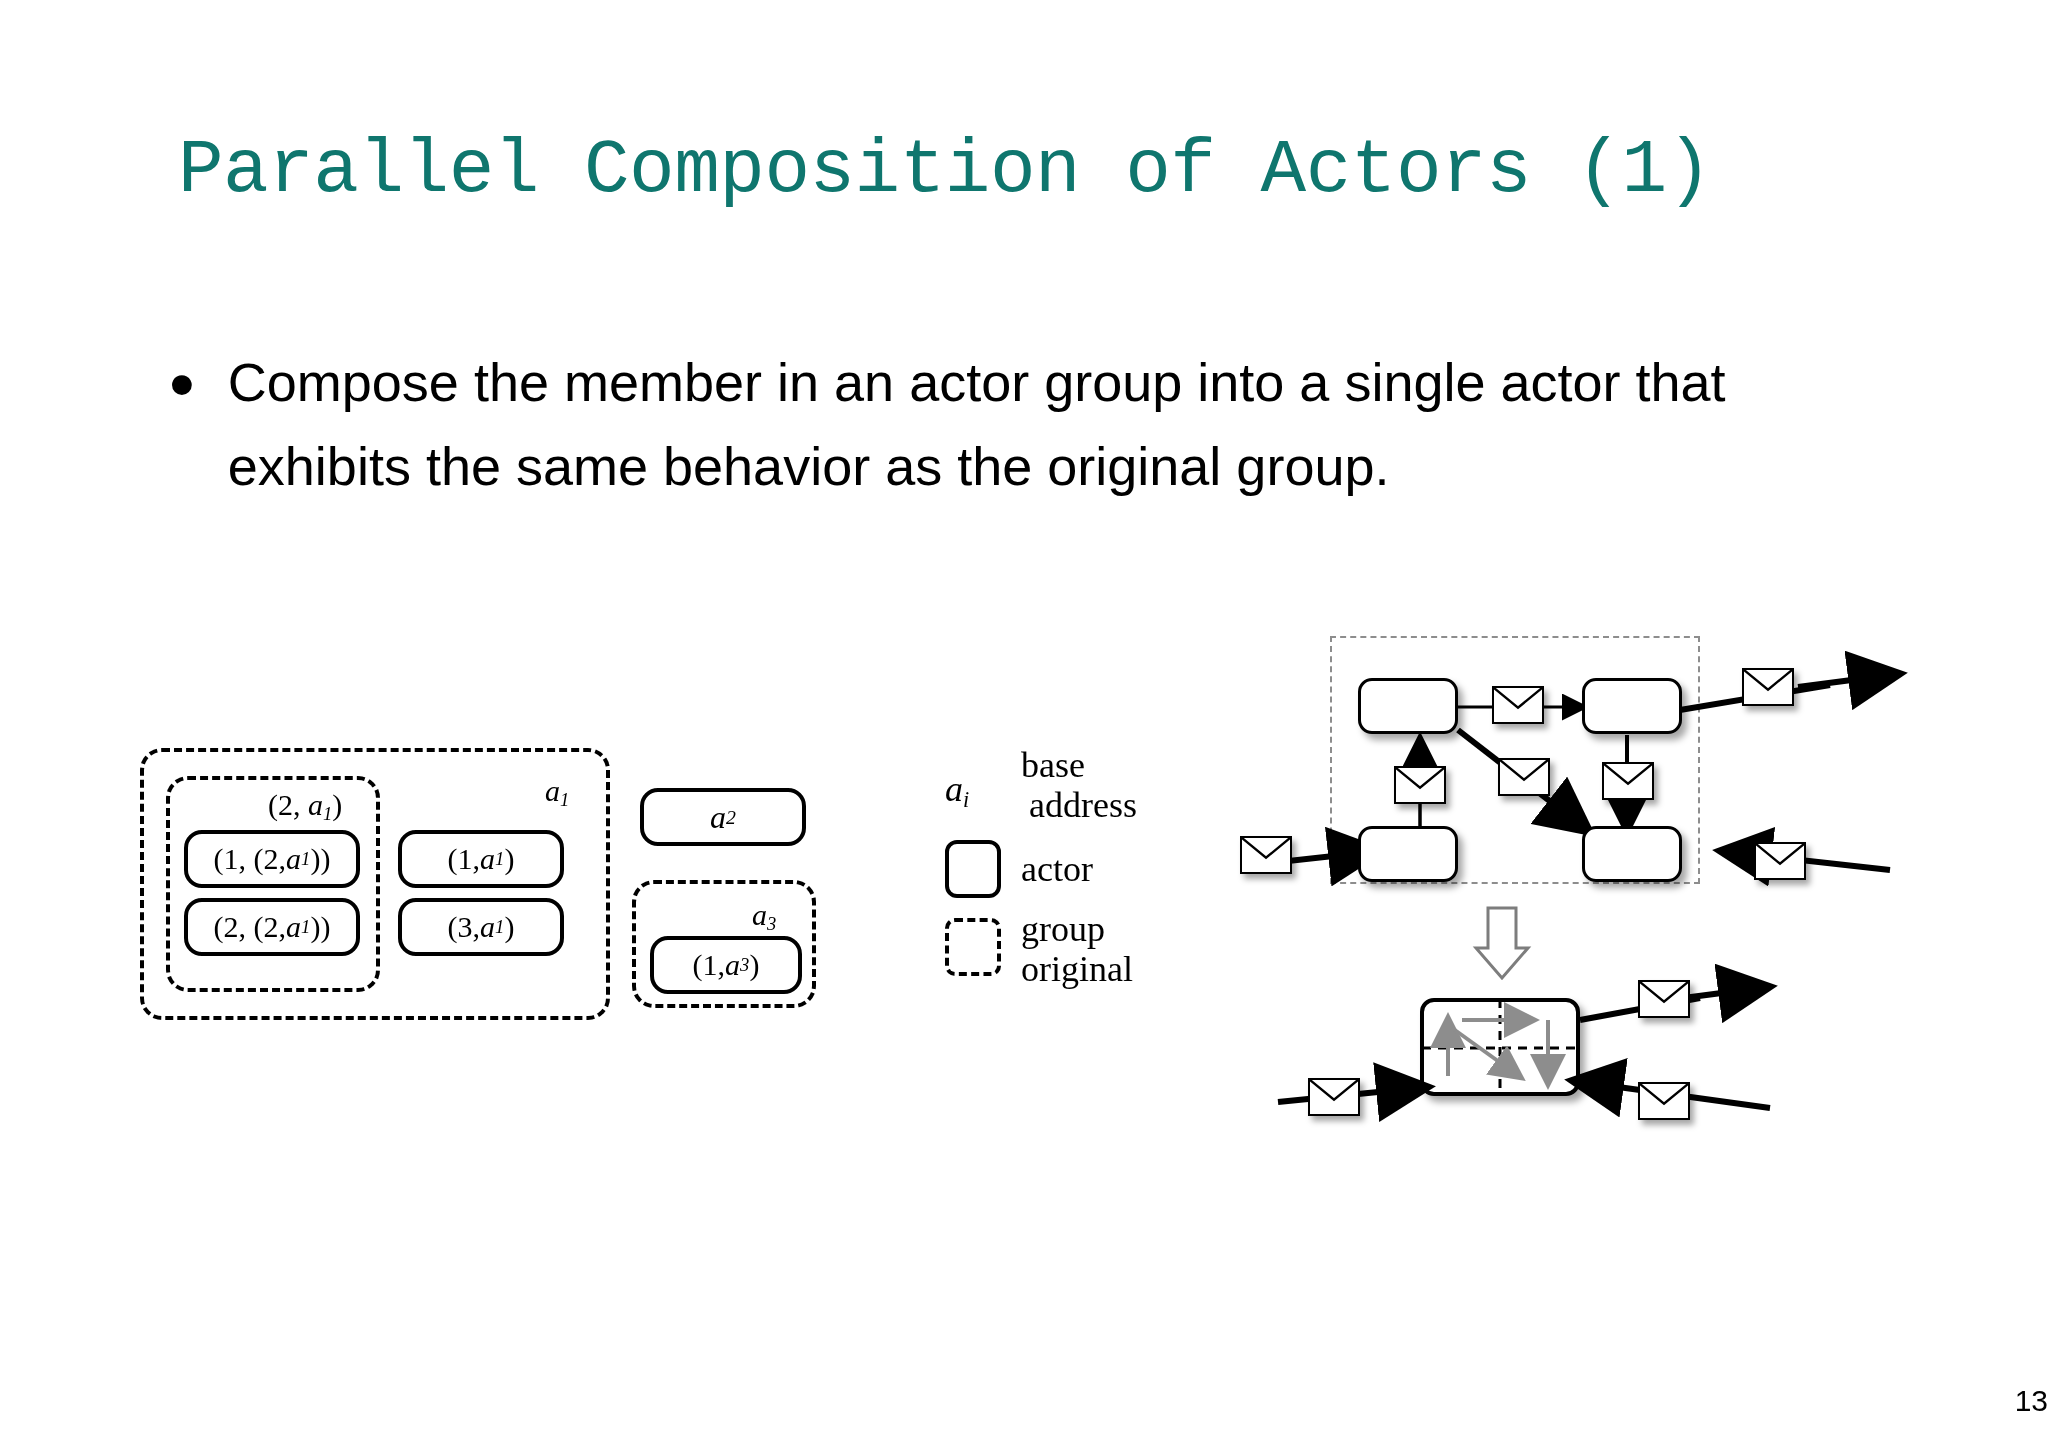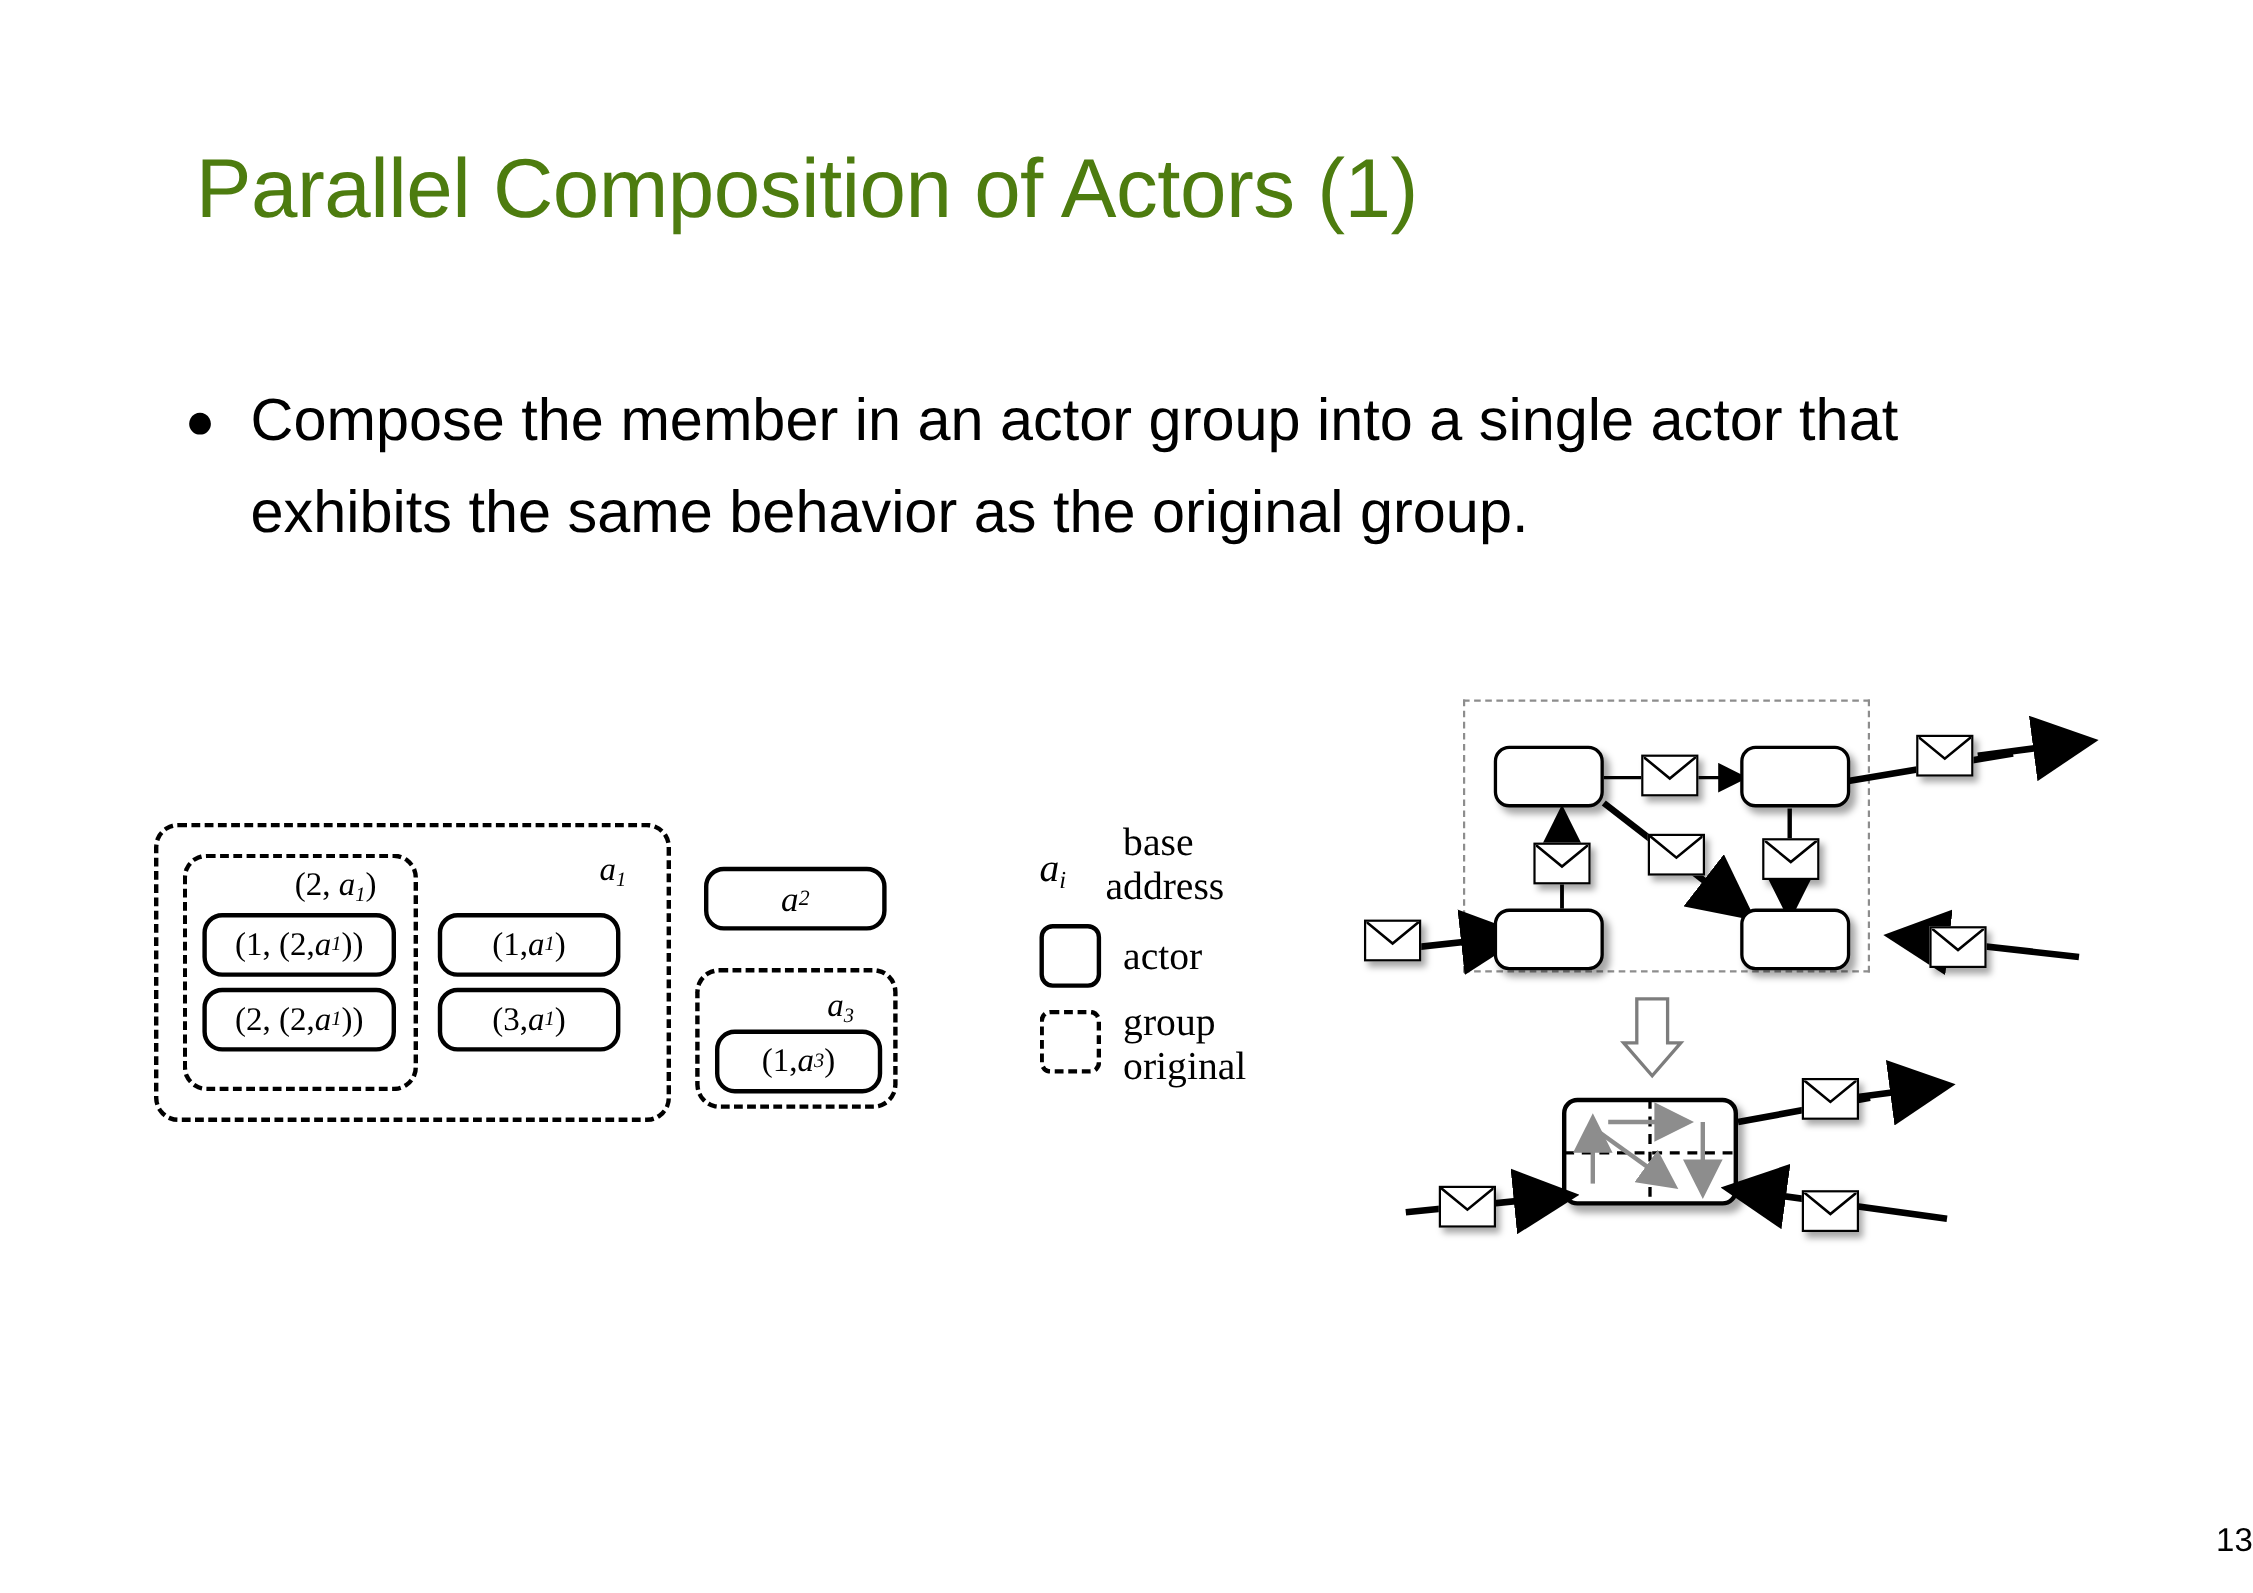--- a/index.html
+++ b/index.html
@@ -98,21 +98,21 @@
   #page-number{
     position:absolute;left:0;top:1384px;width:2048px;text-align:right;
     font-size:30px;color:#000;font-family:"Liberation Sans", sans-serif;
   }
 </style>
 </head>
 <body>
 
 <div class="slide">
 
-  <div id="slide-title" style="color: #4d7c0f;">Parallel Composition of Actors (1)</div>
+  <div id="slide-title" style="color: #0f766e; font-family: Liberation Mono, monospace;">Parallel Composition of Actors (1)</div>
 
   <div id="bullet-block">
     <div id="bullet-marker">●</div>
     <div id="bullet-text">Compose the member in an actor group into a single actor that exhibits the same behavior as the original group.</div>
   </div>
 
   <div id="left-diagram">
 
     <div class="groupbox" style="left:0px;top:8px;width:470px;height:272px;"></div>
     <div class="grouplabel" style="left:405px;top:34px;">
@@ -166,21 +166,21 @@
         <span class="mathup">)</span>
     </div>
   </div>
 
   <div id="legend">
 
     <div class="legend-text math" style="left:0px;top:28px;font-size:36px;">
       <span>a</span><span class="sub">i</span>
     </div>
     <div class="legend-text" style="left:76px;top:4px;">base</div>
-    <div class="legend-text" style="left:60px;top:44px;">address</div>
+    <div class="legend-text" style="left:84px;top:44px;">address</div>
 
     <div class="legend-solid-box" style="left:0px;top:98px;width:56px;height:58px;"></div>
     <div class="legend-text" style="left:76px;top:108px;">actor</div>
 
     <div class="legend-dashed-box" style="left:0px;top:176px;width:56px;height:58px;"></div>
     <div class="legend-text" style="left:76px;top:168px;">group</div>
     <div class="legend-text" style="left:76px;top:208px;">original</div>
   </div>
 
   <div id="right-diagram">

